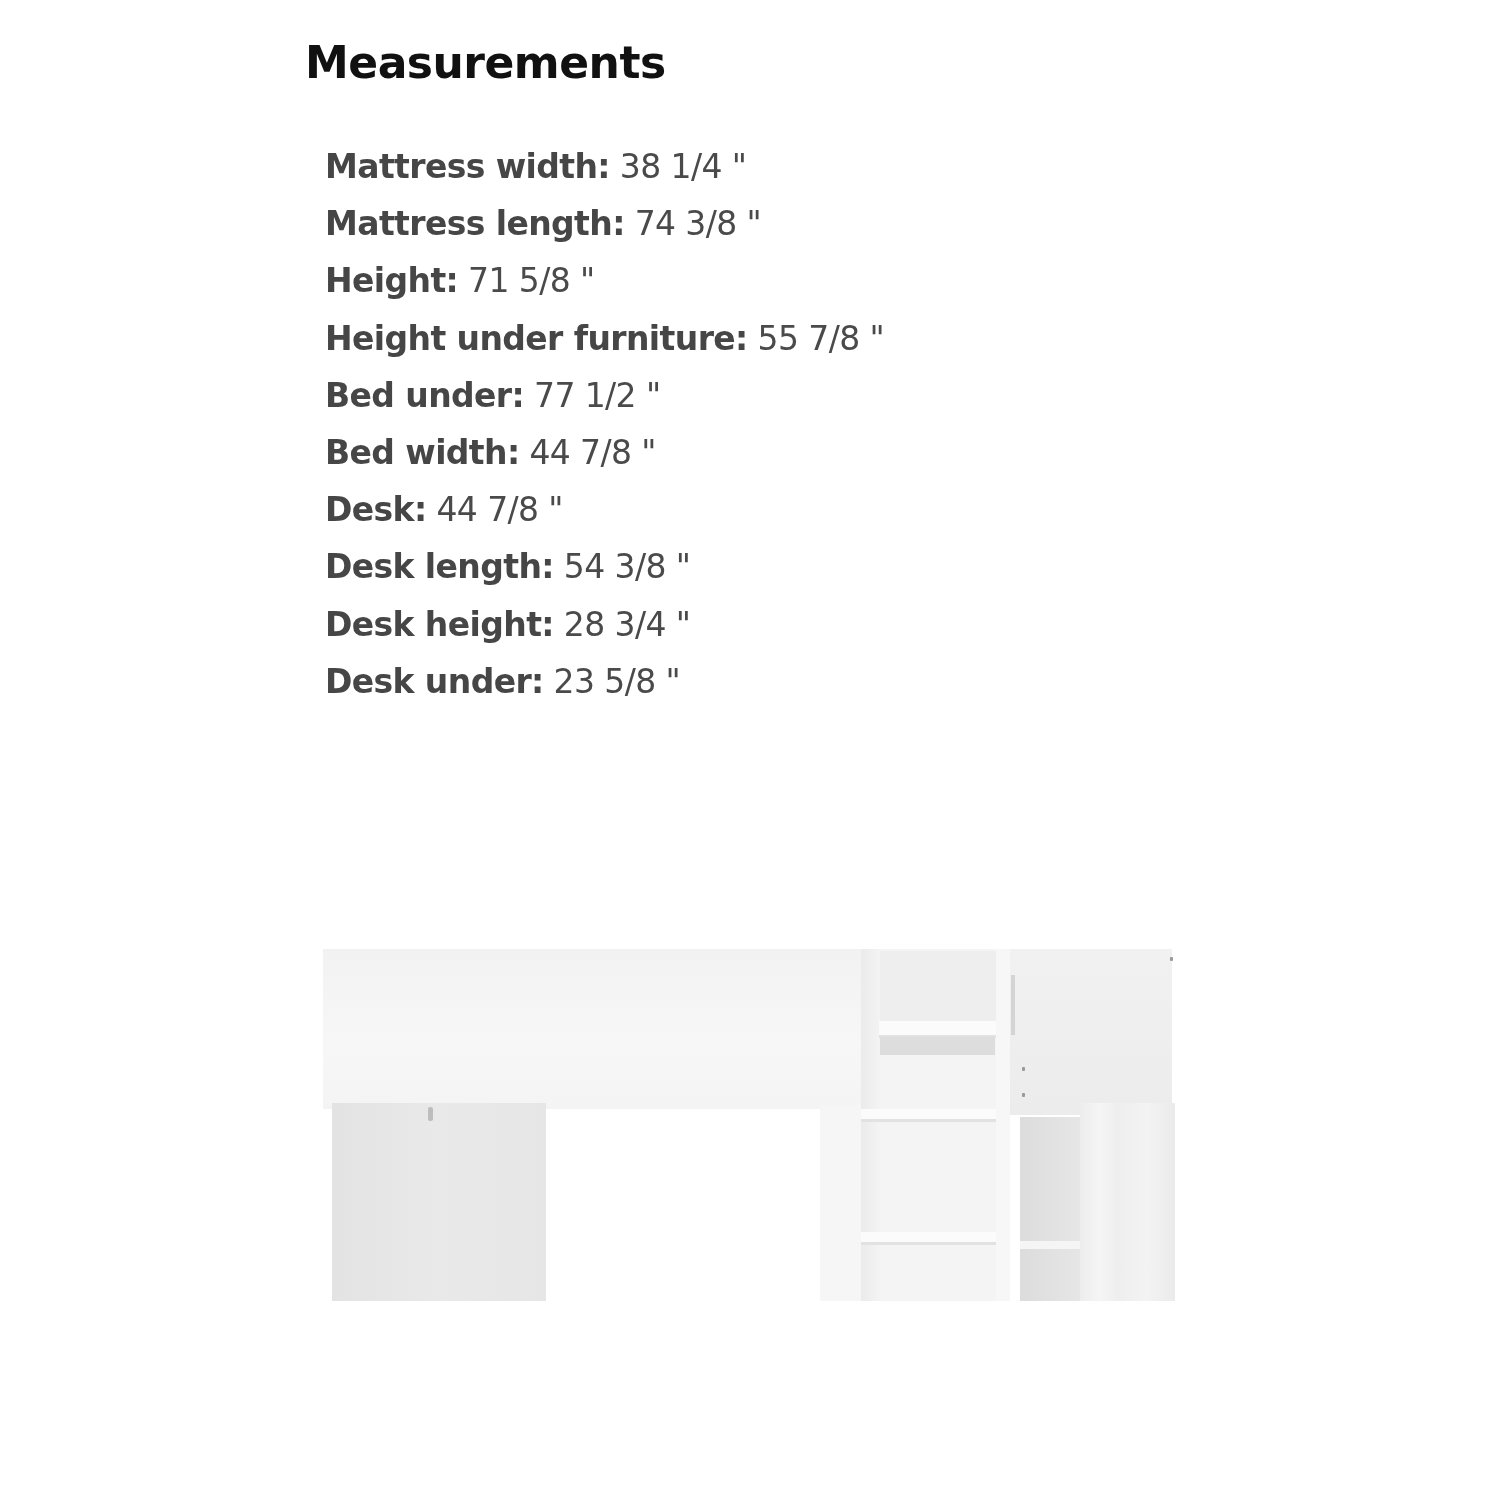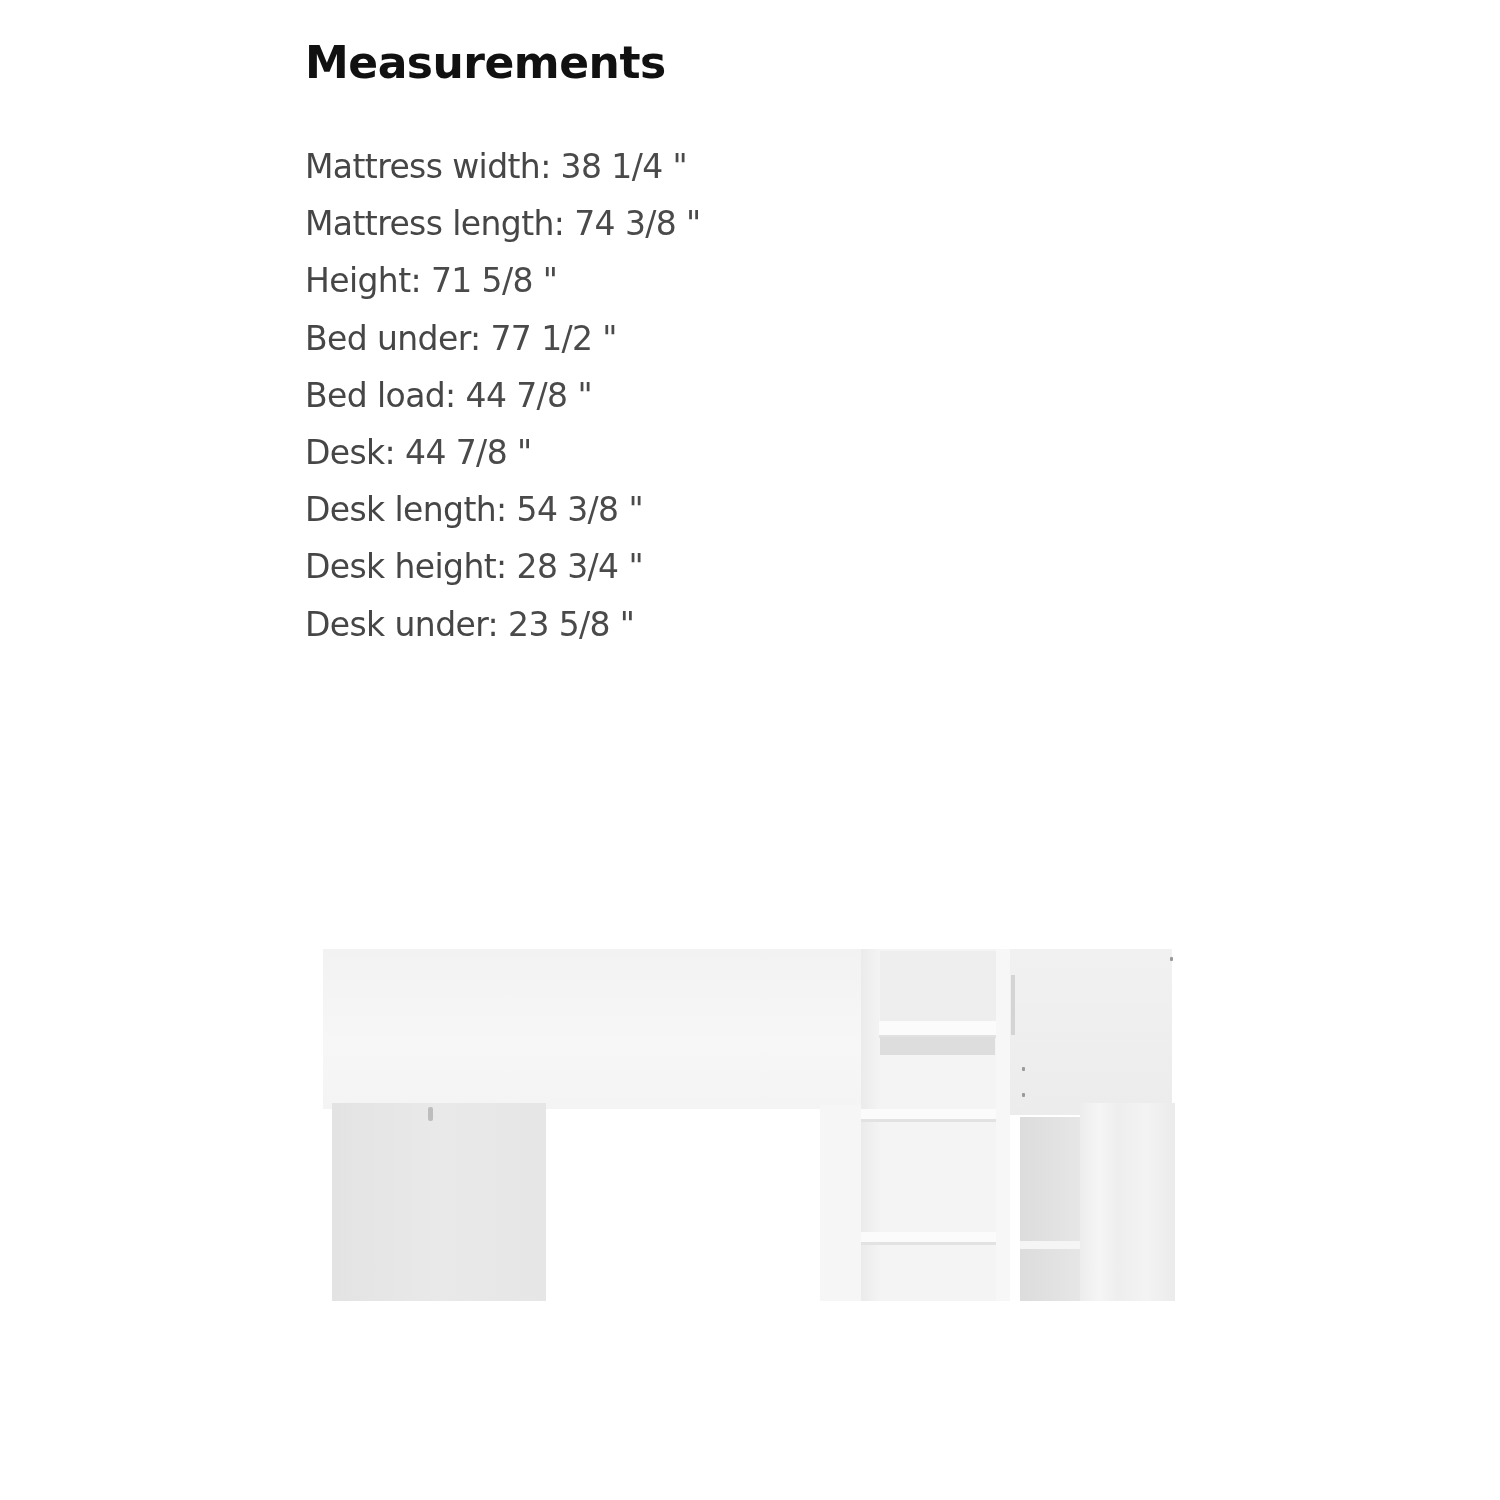--- a/index.html
+++ b/index.html
@@ -35,22 +35,23 @@
     }
     .spec-row {
       height: 57.2px;
       line-height: 48px;
       font-size: 33px;
       color: #4a4a4a;
       white-space: nowrap;
       letter-spacing: -0.6px;
     }
     .spec-label {
-      font-weight: normal;
+      font-weight: bold;
       color: #464646;
+      margin-left: 20px;
     }
     .spec-value {
       font-weight: normal;
       color: #4a4a4a;
     }
 
     
     .product-image {
       position: absolute;
       left: 320px;
@@ -122,22 +123,23 @@
   </style>
 </head>
 <body>
 
 <h1 class="title">Measurements</h1>
 
 <ul class="specs">
   <li class="spec-row"><span class="spec-label">Mattress width:</span><span class="spec-value"> 38 1/4 "</span></li>
   <li class="spec-row"><span class="spec-label">Mattress length:</span><span class="spec-value"> 74 3/8 "</span></li>
   <li class="spec-row"><span class="spec-label">Height:</span><span class="spec-value"> 71 5/8 "</span></li>
+  <li class="spec-row"><span class="spec-label">Height under furniture:</span><span class="spec-value"> 55 7/8 "</span></li>
   <li class="spec-row"><span class="spec-label">Bed under:</span><span class="spec-value"> 77 1/2 "</span></li>
-  <li class="spec-row"><span class="spec-label">Bed load:</span><span class="spec-value"> 44 7/8 "</span></li>
+  <li class="spec-row"><span class="spec-label">Bed width:</span><span class="spec-value"> 44 7/8 "</span></li>
   <li class="spec-row"><span class="spec-label">Desk:</span><span class="spec-value"> 44 7/8 "</span></li>
   <li class="spec-row"><span class="spec-label">Desk length:</span><span class="spec-value"> 54 3/8 "</span></li>
   <li class="spec-row"><span class="spec-label">Desk height:</span><span class="spec-value"> 28 3/4 "</span></li>
   <li class="spec-row"><span class="spec-label">Desk under:</span><span class="spec-value"> 23 5/8 "</span></li>
 </ul>
 
 <div class="product-image" aria-label="White loft bed with desk, ladder and wardrobe (cropped product photo)">
   <div class="pi bed-rail"></div>
   <div class="pi desk-panel"></div>
   <div class="pi desk-knob"></div>

